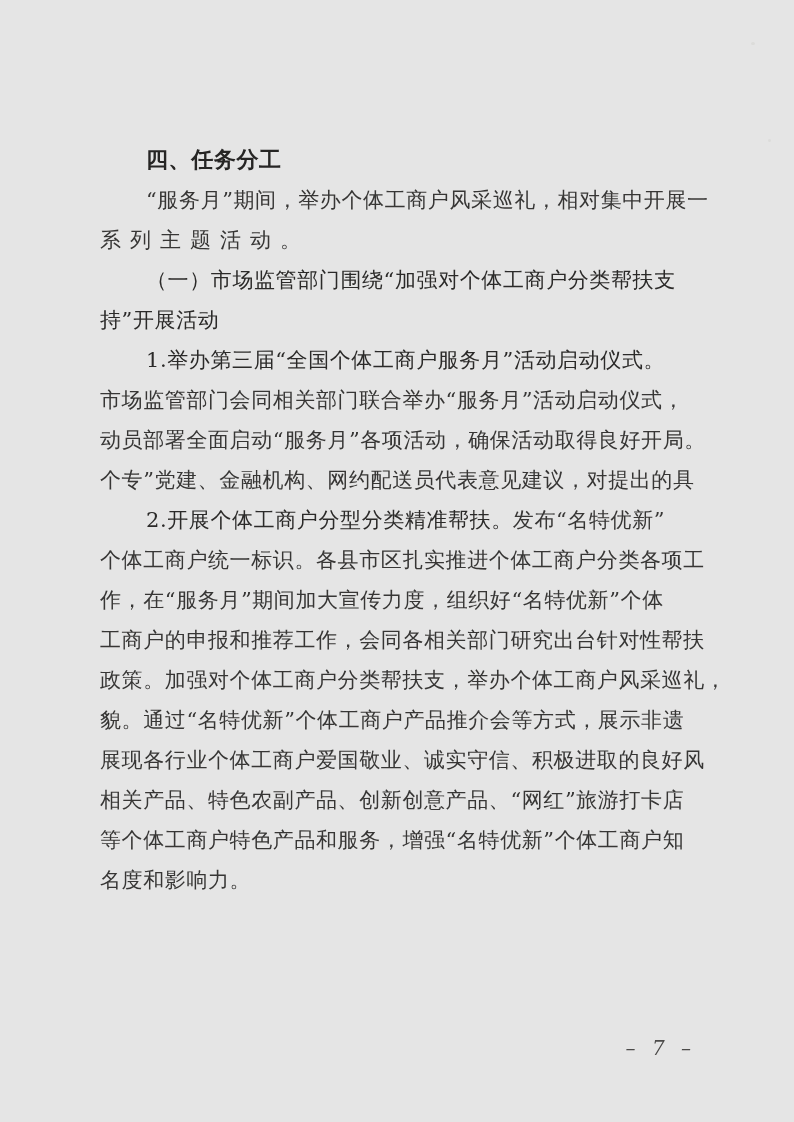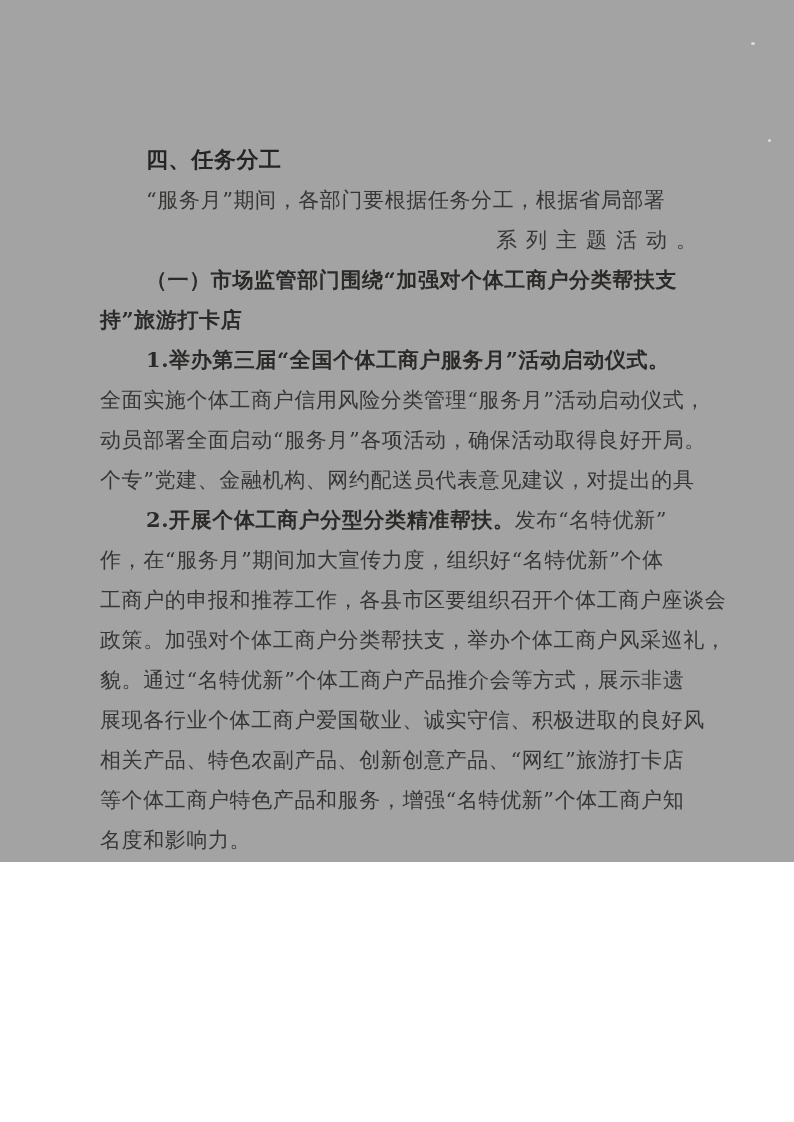--- a/index.html
+++ b/index.html
@@ -1,21 +1,21 @@
 <!DOCTYPE html>
 <html><head>
 <meta charset="utf-8">
 <style>
   html, body { margin: 0; padding: 0; background: #ffffff; }
 
   .page {
     position: relative;
     width: 794px;
-    height: 862px;
-    background: #a3a3a3;
+    height: 1122px;
+    background: #e5e5e5;
     overflow: hidden;
     font-family: "DejaVu Serif", "Liberation Serif", serif;
     color: #333231;
   }
 
   .content {
     position: absolute;
     left: 100px;
     top: 140px;
     width: 606px;
@@ -25,35 +25,35 @@
     height: 40px;
     line-height: 40px;
     font-size: 21px;
     letter-spacing: 0.6px;
     white-space: nowrap;
   }
 
   .line.indent { padding-left: 46px; }
 
   
-  .line.spread { letter-spacing: 9px; text-align: right; }
+  .line.spread { letter-spacing: 9px; }
 
   .seg-body { color: #373635; }
 
   
   .seg-hei-bold {
     font-family: "DejaVu Sans", "Liberation Sans", sans-serif;
     font-weight: bold;
     font-size: 22px;
     color: #262524;
   }
 
   
   .seg-kai-bold {
-    font-weight: bold;
+    font-weight: normal;
     color: #2b2a29;
   }
 
   .page-number {
     position: absolute;
     top: 1030px;
     right: 98px;
     height: 36px;
     line-height: 36px;
     font-size: 20px;
@@ -71,31 +71,32 @@
   .speck-1 { left: 751px; top: 42px;  width: 4px; height: 3px; }
   .speck-2 { left: 768px; top: 139px; width: 3px; height: 3px; }
 </style>
 </head>
 <body>
 
 <div class="page">
 
   <div class="content" id="document-text">
       <div class="line indent"><span class="seg-hei-bold">四、任务分工</span></div>
-      <div class="line indent"><span class="seg-body">“服务月”期间，各部门要根据任务分工，根据省局部署</span></div>
+      <div class="line indent"><span class="seg-body">“服务月”期间，举办个体工商户风采巡礼，相对集中开展一</span></div>
       <div class="line spread"><span class="seg-body">系列主题活动。</span></div>
       <div class="line indent"><span class="seg-kai-bold">（一）市场监管部门围绕“加强对个体工商户分类帮扶支</span></div>
-      <div class="line"><span class="seg-kai-bold">持”旅游打卡店</span></div>
+      <div class="line"><span class="seg-kai-bold">持”开展活动</span></div>
       <div class="line indent"><span class="seg-kai-bold">1.举办第三届“全国个体工商户服务月”活动启动仪式。</span></div>
-      <div class="line"><span class="seg-body">全面实施个体工商户信用风险分类管理“服务月”活动启动仪式，</span></div>
+      <div class="line"><span class="seg-body">市场监管部门会同相关部门联合举办“服务月”活动启动仪式，</span></div>
       <div class="line"><span class="seg-body">动员部署全面启动“服务月”各项活动，确保活动取得良好开局。</span></div>
       <div class="line"><span class="seg-body">个专”党建、金融机构、网约配送员代表意见建议，对提出的具</span></div>
       <div class="line indent"><span class="seg-kai-bold">2.开展个体工商户分型分类精准帮扶。</span><span class="seg-body">发布“名特优新”</span></div>
+      <div class="line"><span class="seg-body">个体工商户统一标识。各县市区扎实推进个体工商户分类各项工</span></div>
       <div class="line"><span class="seg-body">作，在“服务月”期间加大宣传力度，组织好“名特优新”个体</span></div>
-      <div class="line"><span class="seg-body">工商户的申报和推荐工作，各县市区要组织召开个体工商户座谈会</span></div>
+      <div class="line"><span class="seg-body">工商户的申报和推荐工作，会同各相关部门研究出台针对性帮扶</span></div>
       <div class="line"><span class="seg-body">政策。加强对个体工商户分类帮扶支，举办个体工商户风采巡礼，</span></div>
       <div class="line"><span class="seg-body">貌。通过“名特优新”个体工商户产品推介会等方式，展示非遗</span></div>
       <div class="line"><span class="seg-body">展现各行业个体工商户爱国敬业、诚实守信、积极进取的良好风</span></div>
       <div class="line"><span class="seg-body">相关产品、特色农副产品、创新创意产品、“网红”旅游打卡店</span></div>
       <div class="line"><span class="seg-body">等个体工商户特色产品和服务，增强“名特优新”个体工商户知</span></div>
       <div class="line"><span class="seg-body">名度和影响力。</span></div>
     </div>
 
   <div class="page-number">– 7 –</div>
 

